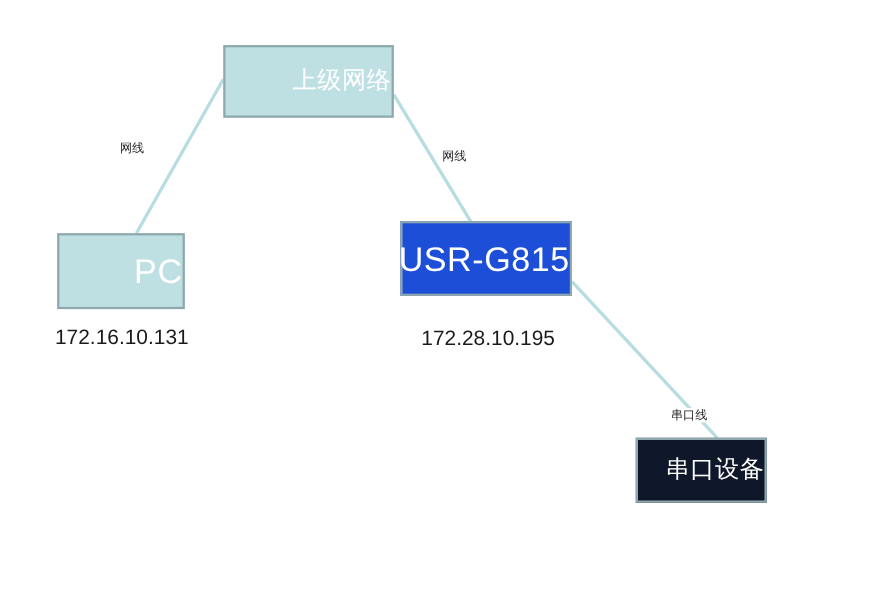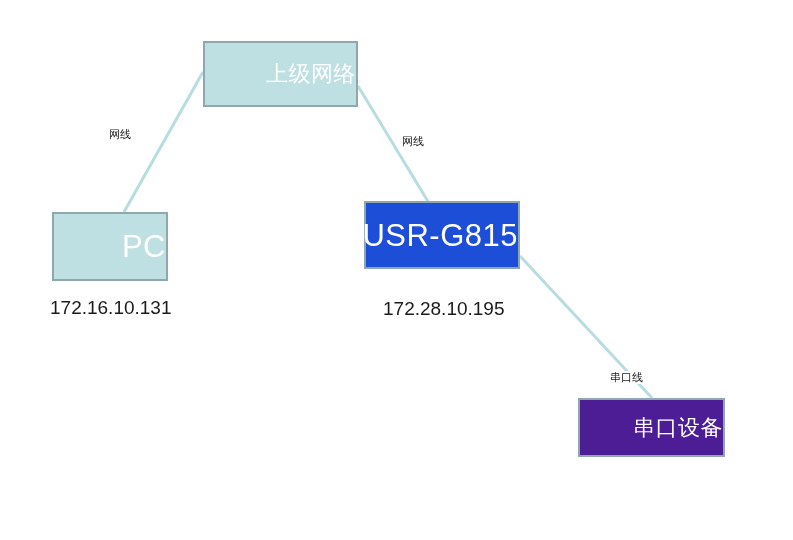--- a/index.html
+++ b/index.html
@@ -88,21 +88,21 @@
   <div class="node" style="left: 52px; top: 212px; width: 116px; height: 69px; background: rgb(191, 224, 227); border-color: rgb(143, 168, 173);">
     <span class="node-label">PC</span>
   </div>
   <div class="ip-label" style="left: 50px; top: 298px; color: rgb(26, 26, 26);">172.16.10.131</div>
 
   <div class="node" style="left: 364px; top: 201px; width: 156px; height: 68px; background: #1d4ed8; border-color: rgb(143, 168, 173);">
     <span class="node-label">USR-G815</span>
   </div>
   <div class="ip-label" style="left: 383px; top: 299px; color: rgb(26, 26, 26);">172.28.10.195</div>
 
-  <div class="node" style="left: 578px; top: 398px; width: 147px; height: 59px; background: #4c1d95; border-color: rgb(143, 168, 173);">
+  <div class="node" style="left: 578px; top: 398px; width: 119px; height: 59px; background: #0f172a; border-color: rgb(143, 168, 173);">
     <span class="node-label cjk">串口设备</span>
   </div>
 
   <div class="edge-label" style="left: 107px; top: 128px; color: rgb(26, 26, 26);">网线</div>
   <div class="edge-label" style="left: 400px; top: 135px; color: rgb(26, 26, 26);">网线</div>
   <div class="edge-label" style="left: 608px; top: 327px; color: rgb(26, 26, 26); margin-top: 44px;">串口线</div>
 
 </div>
 
 </body></html>

